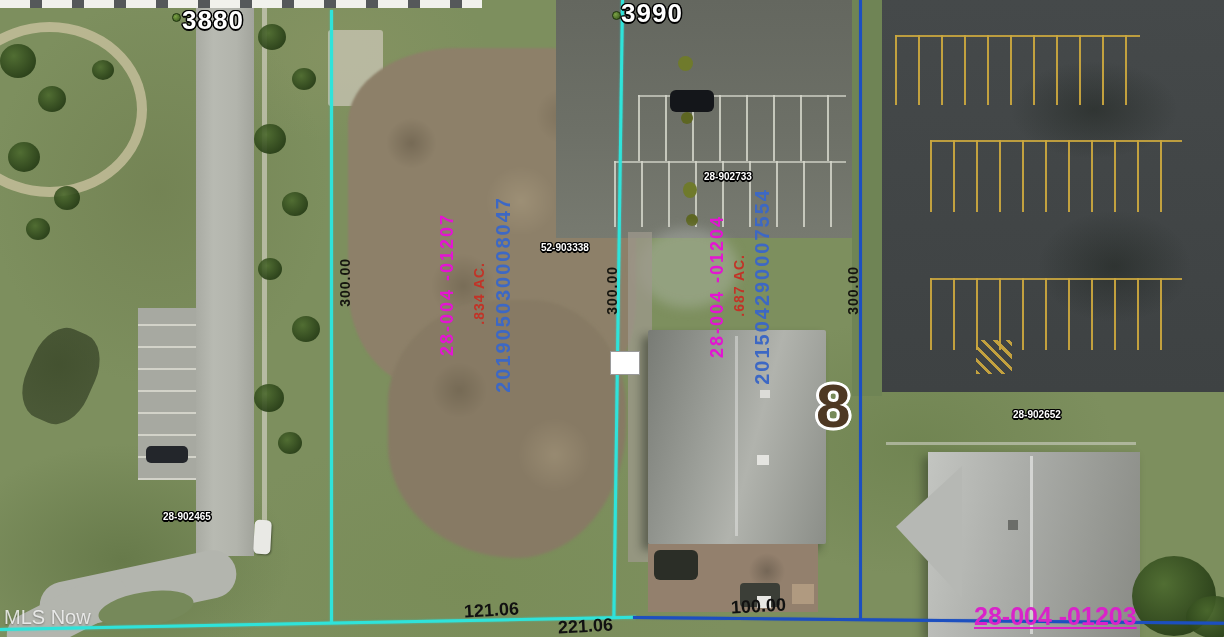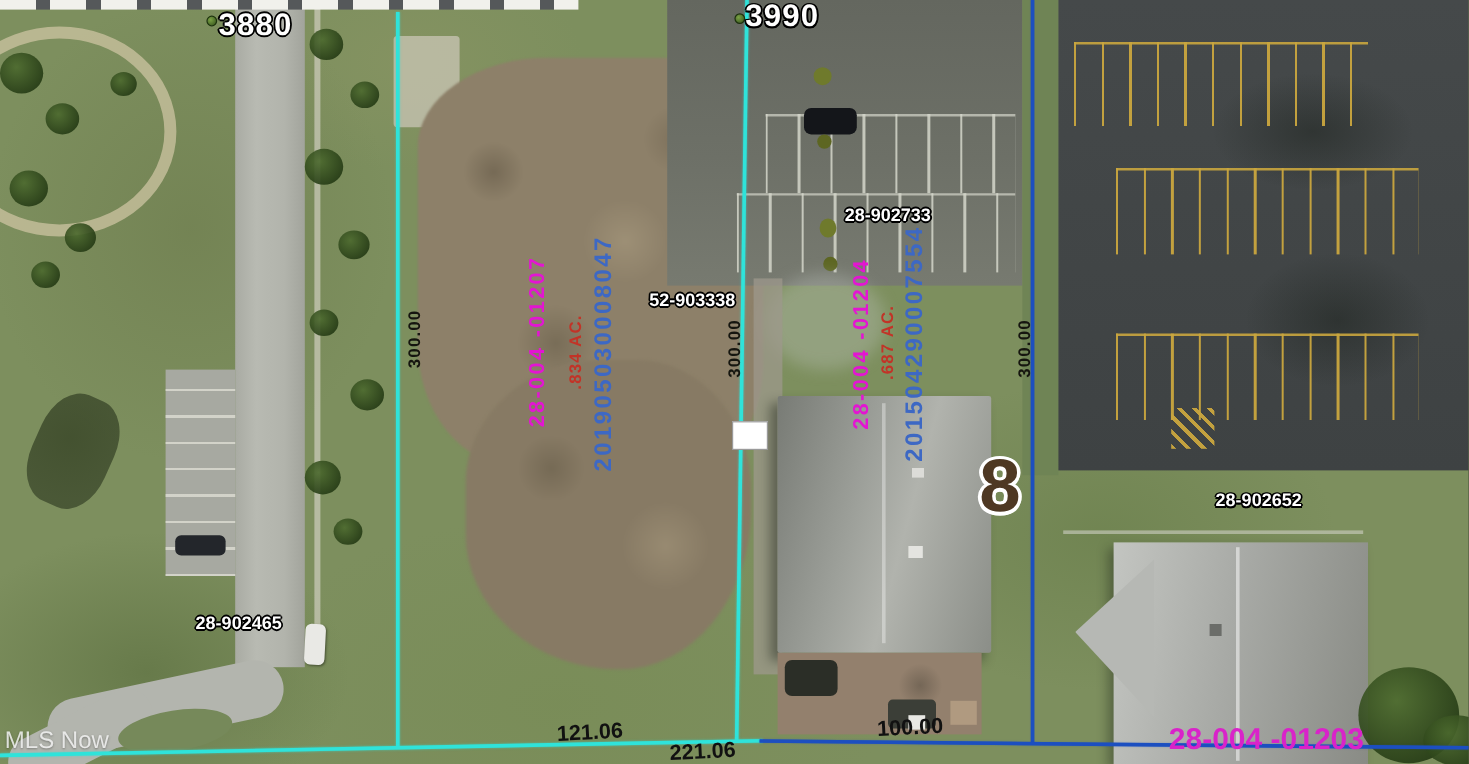--- a/index.html
+++ b/index.html
@@ -8,21 +8,21 @@
          background:
            radial-gradient(ellipse 260px 180px at 10% 88%, rgba(85,105,58,.55), transparent 65%),
            radial-gradient(ellipse 420px 240px at 38% 92%, rgba(118,138,82,.5), transparent 65%),
            radial-gradient(ellipse 300px 200px at 75% 70%, rgba(100,122,70,.5), transparent 65%),
            radial-gradient(ellipse 260px 300px at 13% 30%, rgba(108,122,76,.55), transparent 65%),
            radial-gradient(ellipse 220px 140px at 28% 8%, rgba(140,150,100,.5), transparent 65%),
            #7d8f5e; }
   .abs { position:absolute; }
   .blob { position:absolute; border-radius:50%; }
   
-  .wlbl { position:absolute; color:#fff; font-weight:700; font-size:15px; white-space:nowrap;
+  .wlbl { position:absolute; color:#fff; font-weight:700; font-size:10px; white-space:nowrap;
           text-shadow:-1.5px 0 #000, 1.5px 0 #000, 0 -1.5px #000, 0 1.5px #000,
                       -1px -1px #000, 1px 1px #000, -1px 1px #000, 1px -1px #000; }
   .big { font-size:26px; letter-spacing:1px; }
   
   .vert { position:absolute; writing-mode:vertical-rl; transform:rotate(180deg); white-space:nowrap; font-weight:700; }
   .pid   { color:#e315d2; font-size:18px; letter-spacing:2px; }
   .acre  { color:#c23327; font-size:14px; letter-spacing:1px; }
   .inst  { color:#3d68c4; font-size:20px; letter-spacing:2px; }
   .dimv  { color:#15150f; font-size:14px; letter-spacing:1px; font-weight:600; }
   .dimh  { position:absolute; color:#111; font-size:18px; font-weight:600; white-space:nowrap; }
@@ -163,17 +163,17 @@
   <span class="vert dimv" style="left:337px; top:258px;">300.00</span>
   <span class="vert dimv" style="left:604px; top:266px;">300.00</span>
   <span class="vert dimv" style="left:845px; top:266px;">300.00</span>
 
   <span class="dimh" style="left:464px; top:600px; transform:rotate(-3deg);">121.06</span>
   <span class="dimh" style="left:558px; top:616px; transform:rotate(-3deg);">221.06</span>
   <span class="dimh" style="left:731px; top:596px; transform:rotate(-3deg);">100.00</span>
 
   <span class="badge8" style="left:816px; top:370px;">8</span>
 
-  <span class="brid" style="left:974px; top:602px;">28-004 -01203</span>
+  <span class="brid" style="left:974px; top:602px;text-decoration:underline;">28-004 -01203</span>
 
   <span class="wm" style="left:4px; top:606px;">MLS Now</span>
 
 </div>
 
 </body></html>

